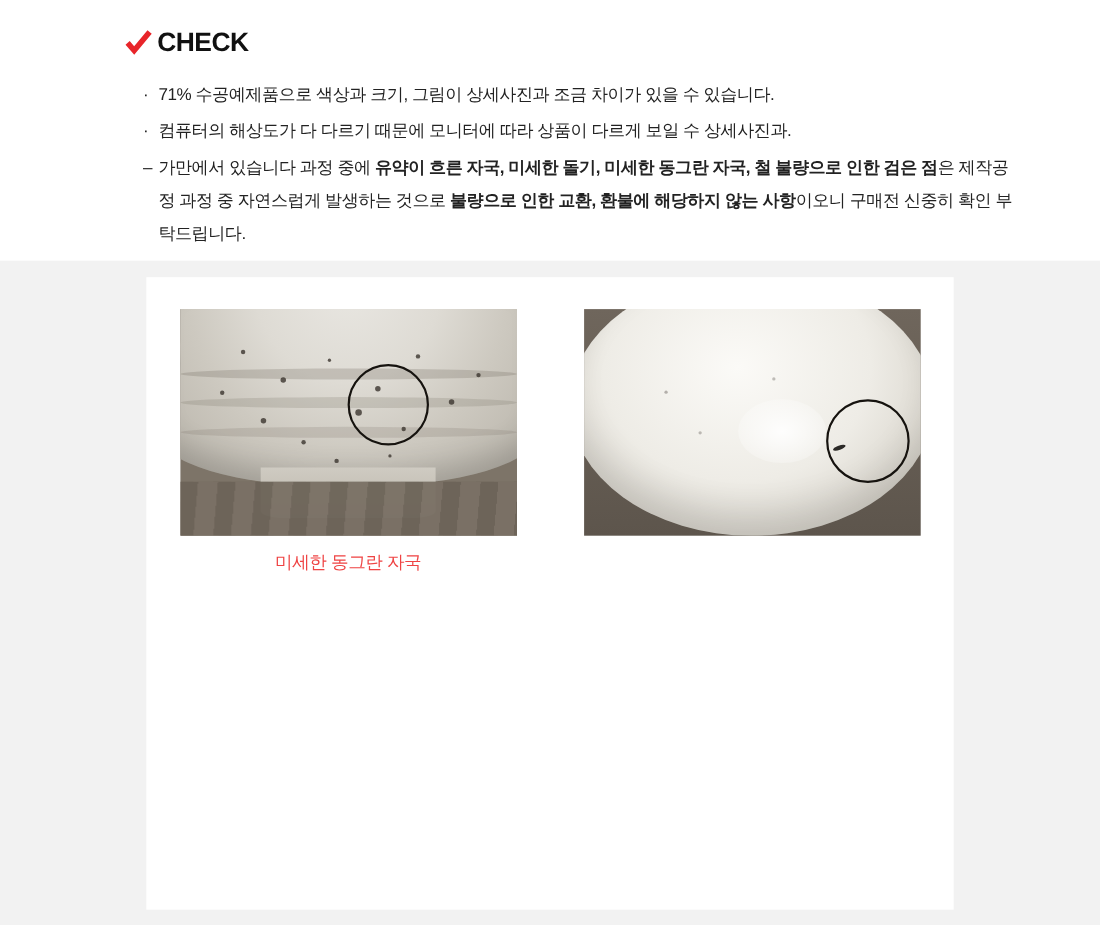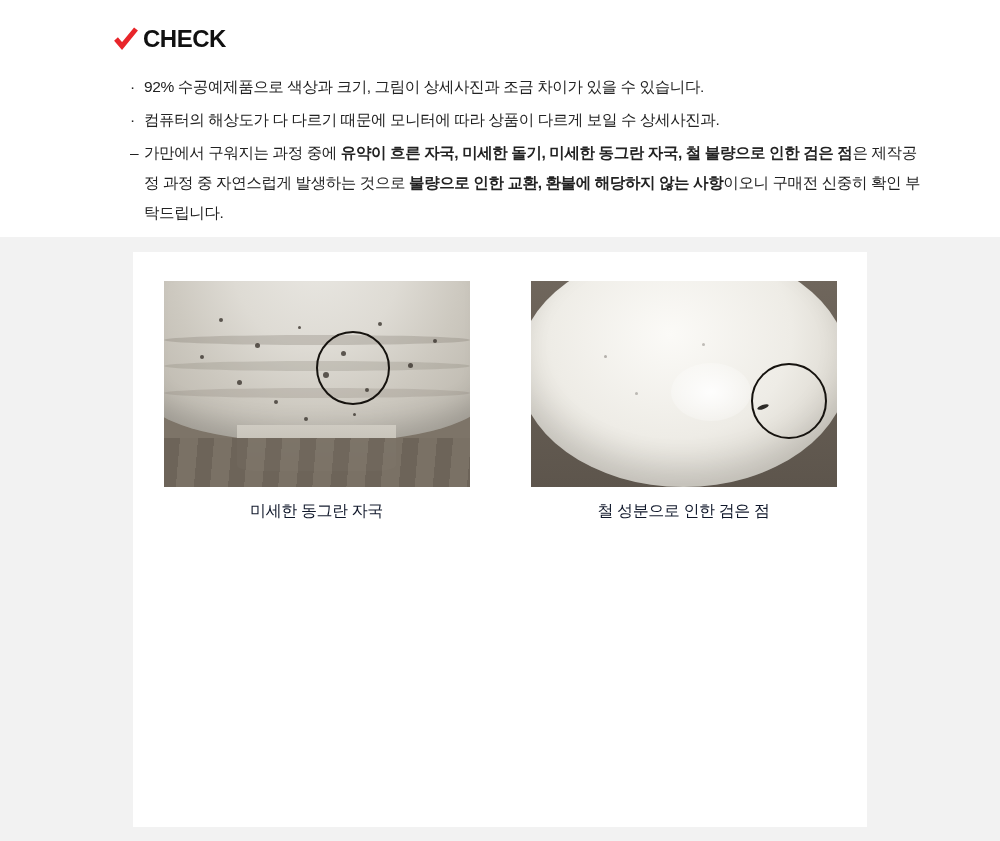--- a/index.html
+++ b/index.html
@@ -115,21 +115,21 @@
     width: 306px;
     height: 206px;
     position: relative;
     overflow: hidden;
     background: #888;
   }
   .caption {
     margin-top: 14px;
     font-size: 16px;
     letter-spacing: -0.4px;
-    color: #0f172a;
+    color: #ef4444;
     text-align: left;
   }
 
   
   .p1 {
     background:
       linear-gradient(180deg, #6b6257 0%, #7b7164 14%, #8d8375 16%, #6f675c 22%, #5e574e 24%, #7d7468 30%);
   }
   .p1 .bowl {
     position: absolute;
@@ -331,31 +331,31 @@
           <path d="M3 13 L9 20 L23 3" fill="none" stroke="#e8252a" stroke-width="5" stroke-linecap="butt" stroke-linejoin="miter"></path>
         </svg>
       </span>
       <span class="check-title">CHECK</span>
     </div>
 
     <div class="lines">
 
       <div class="line">
         <span class="bullet">·</span>
-        <span class="line-text"><span>92% 수공예제품으로 색상과 크기, 그림이 상세사진과 조금 차이가 있을 수 있습니다.</span></span>
+        <span class="line-text"><span>71% 수공예제품으로 색상과 크기, 그림이 상세사진과 조금 차이가 있을 수 있습니다.</span></span>
       </div>
 
       <div class="line">
         <span class="bullet">·</span>
         <span class="line-text"><span>컴퓨터의 해상도가 다 다르기 때문에 모니터에 따라 상품이 다르게 보일 수 상세사진과.</span></span>
       </div>
 
       <div class="line dash">
         <span class="bullet">–</span>
-        <span class="line-text"><span>가만에서 구워지는 과정 중에 </span><b>유약이 흐른 자국, 미세한 돌기, 미세한 동그란 자국, 철 불량으로 인한 검은 점</b><span>은 제작공정 과정 중 자연스럽게 발생하는 것으로 </span><b>불량으로 인한 교환, 환불에 해당하지 않는 사항</b><span>이오니 구매전 신중히 확인 부탁드립니다.</span></span>
+        <span class="line-text"><span>가만에서 있습니다 과정 중에 </span><b>유약이 흐른 자국, 미세한 돌기, 미세한 동그란 자국, 철 불량으로 인한 검은 점</b><span>은 제작공정 과정 중 자연스럽게 발생하는 것으로 </span><b>불량으로 인한 교환, 환불에 해당하지 않는 사항</b><span>이오니 구매전 신중히 확인 부탁드립니다.</span></span>
       </div>
 
     </div>
   </section>
 
   <section class="panel">
     <div class="grid">
 
       <div class="cell">
         <div class="photo p1">
@@ -389,19 +389,18 @@
       <div class="cell">
         <div class="photo p4">
           <div class="inner"></div>
           <div class="gloss"></div>
           <span class="speck" style="left:24%;top:36%;width:3px;height:3px;opacity:.35;"></span>
           <span class="speck" style="left:34%;top:54%;width:3px;height:3px;opacity:.3;"></span>
           <span class="speck" style="left:56%;top:30%;width:3px;height:3px;opacity:.3;"></span>
           <div class="dot"></div>
           <span class="marker m4"></span>
         </div>
-        <div class="caption">철 성분으로 인한 검은 점</div>
       </div>
 
     </div>
   </section>
 
 </div>
 
 </body></html>

